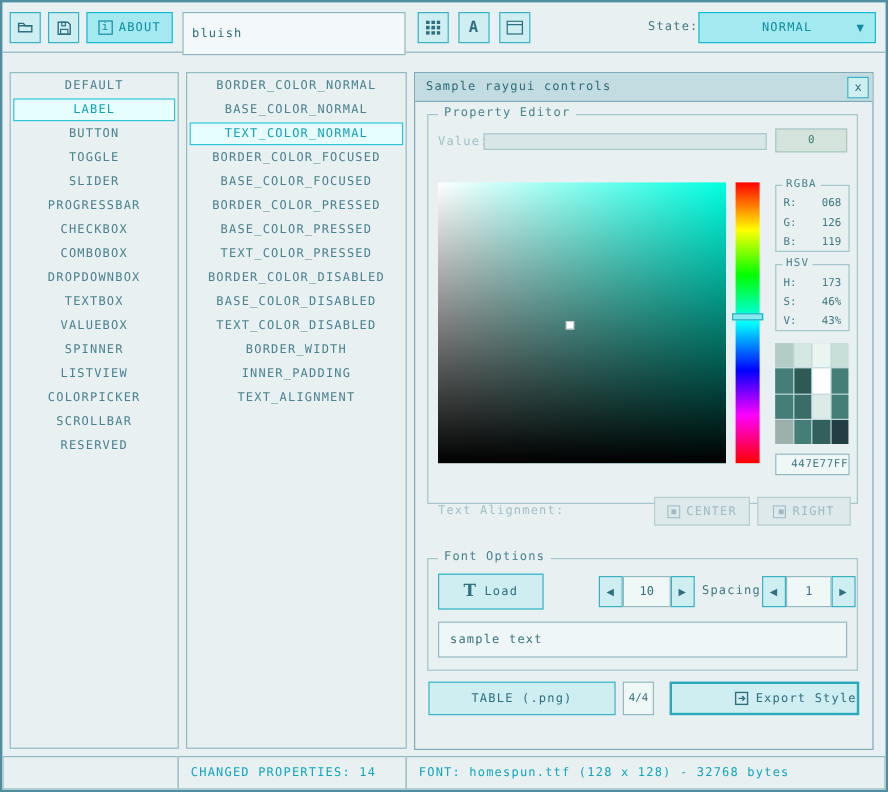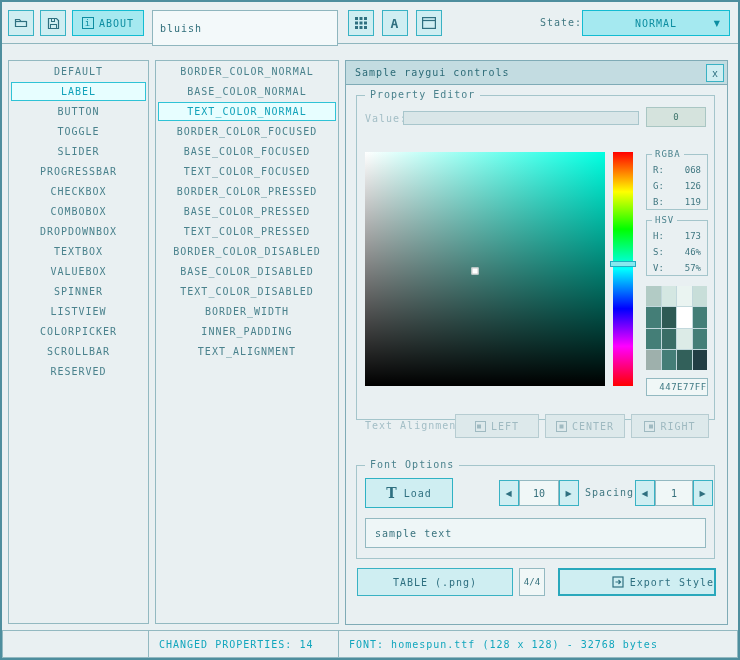--- a/index.html
+++ b/index.html
@@ -200,21 +200,20 @@
       <div class="list-item">SCROLLBAR</div>
       <div class="list-item">RESERVED</div>
     </div>
 
   <div class="panel props-panel">
       <div class="list-item">BORDER_COLOR_NORMAL</div>
       <div class="list-item">BASE_COLOR_NORMAL</div>
       <div class="list-item selected">TEXT_COLOR_NORMAL</div>
       <div class="list-item">BORDER_COLOR_FOCUSED</div>
       <div class="list-item">BASE_COLOR_FOCUSED</div>
-      <div class="list-item">TEXT_COLOR_FOCUSED</div>
       <div class="list-item">BORDER_COLOR_PRESSED</div>
       <div class="list-item">BASE_COLOR_PRESSED</div>
       <div class="list-item">TEXT_COLOR_PRESSED</div>
       <div class="list-item">BORDER_COLOR_DISABLED</div>
       <div class="list-item">BASE_COLOR_DISABLED</div>
       <div class="list-item">TEXT_COLOR_DISABLED</div>
       <div class="list-item">BORDER_WIDTH</div>
       <div class="list-item">INNER_PADDING</div>
       <div class="list-item">TEXT_ALIGNMENT</div>
     </div>
@@ -262,21 +261,21 @@
         <div class="mini-row">
           <span>H:</span>
           <span>173</span>
         </div>
         <div class="mini-row">
           <span>S:</span>
           <span>46%</span>
         </div>
         <div class="mini-row">
           <span>V:</span>
-          <span>57%</span>
+          <span>43%</span>
         </div>
       </div>
 
       <div class="palette">
           <div class="swatch" style="background: rgb(178, 203, 197);"></div>
           <div class="swatch" style="background: rgb(212, 231, 226);"></div>
           <div class="swatch" style="background: rgb(234, 244, 241);"></div>
           <div class="swatch" style="background: rgb(200, 222, 217);"></div>
           <div class="swatch" style="background: rgb(68, 126, 119);"></div>
           <div class="swatch" style="background: rgb(46, 90, 84);"></div>
@@ -287,27 +286,20 @@
           <div class="swatch" style="background: rgb(220, 235, 231);"></div>
           <div class="swatch" style="background: rgb(68, 126, 119);"></div>
           <div class="swatch" style="background: rgb(158, 176, 172);"></div>
           <div class="swatch" style="background: rgb(68, 126, 119);"></div>
           <div class="swatch" style="background: rgb(50, 96, 90);"></div>
           <div class="swatch" style="background: rgb(34, 62, 68);"></div>
         </div>
       <div class="hex-box">447E77FF</div>
 
       <span class="align-label dim">Text Alignment:</span>
-      <button class="btn align-btn disabled" style="left:98px;width:84px;">
-        <svg width="11" height="11" viewBox="0 0 11 11">
-            <rect x="0.5" y="0.5" width="10" height="10" fill="none" stroke="currentColor"></rect>
-            <rect x="2" y="3.5" width="4" height="4" fill="currentColor"></rect>
-          </svg>
-        <span>LEFT</span>
-      </button>
       <button class="btn align-btn disabled" style="left:188px;width:80px;">
         <svg width="11" height="11" viewBox="0 0 11 11">
             <rect x="0.5" y="0.5" width="10" height="10" fill="none" stroke="currentColor"></rect>
             <rect x="3.5" y="3.5" width="4" height="4" fill="currentColor"></rect>
           </svg>
         <span>CENTER</span>
       </button>
       <button class="btn align-btn disabled" style="left:274px;width:78px;">
         <svg width="11" height="11" viewBox="0 0 11 11">
             <rect x="0.5" y="0.5" width="10" height="10" fill="none" stroke="currentColor"></rect>

